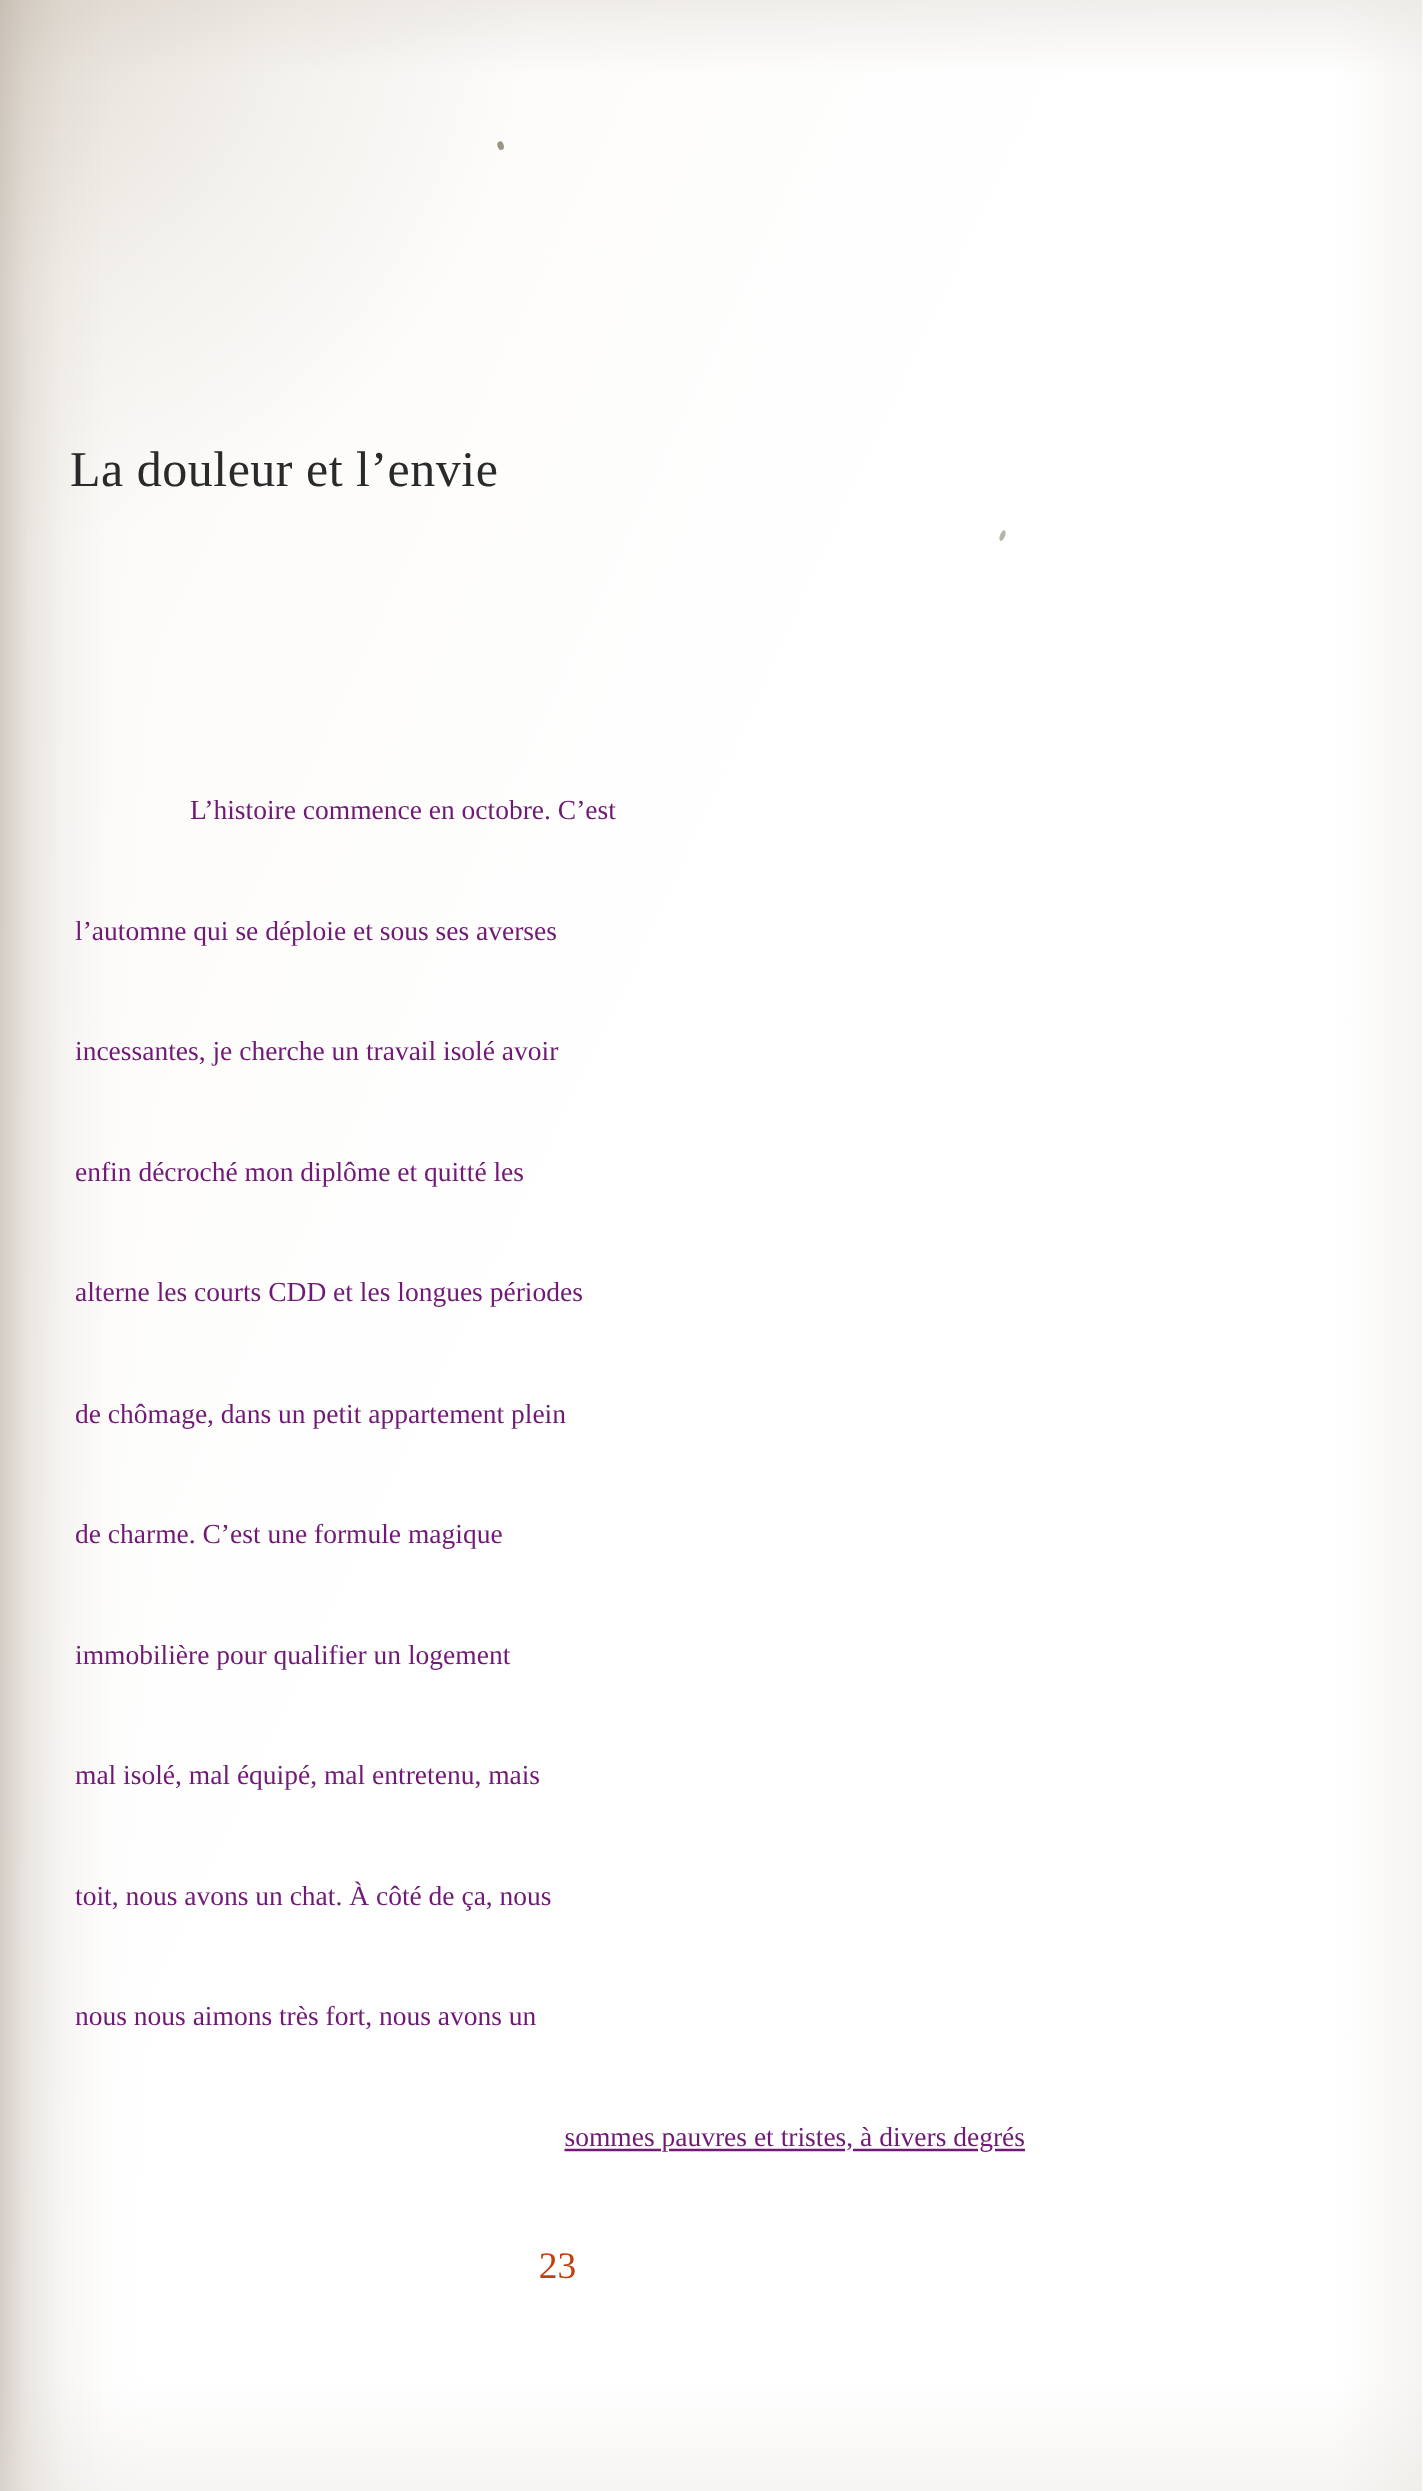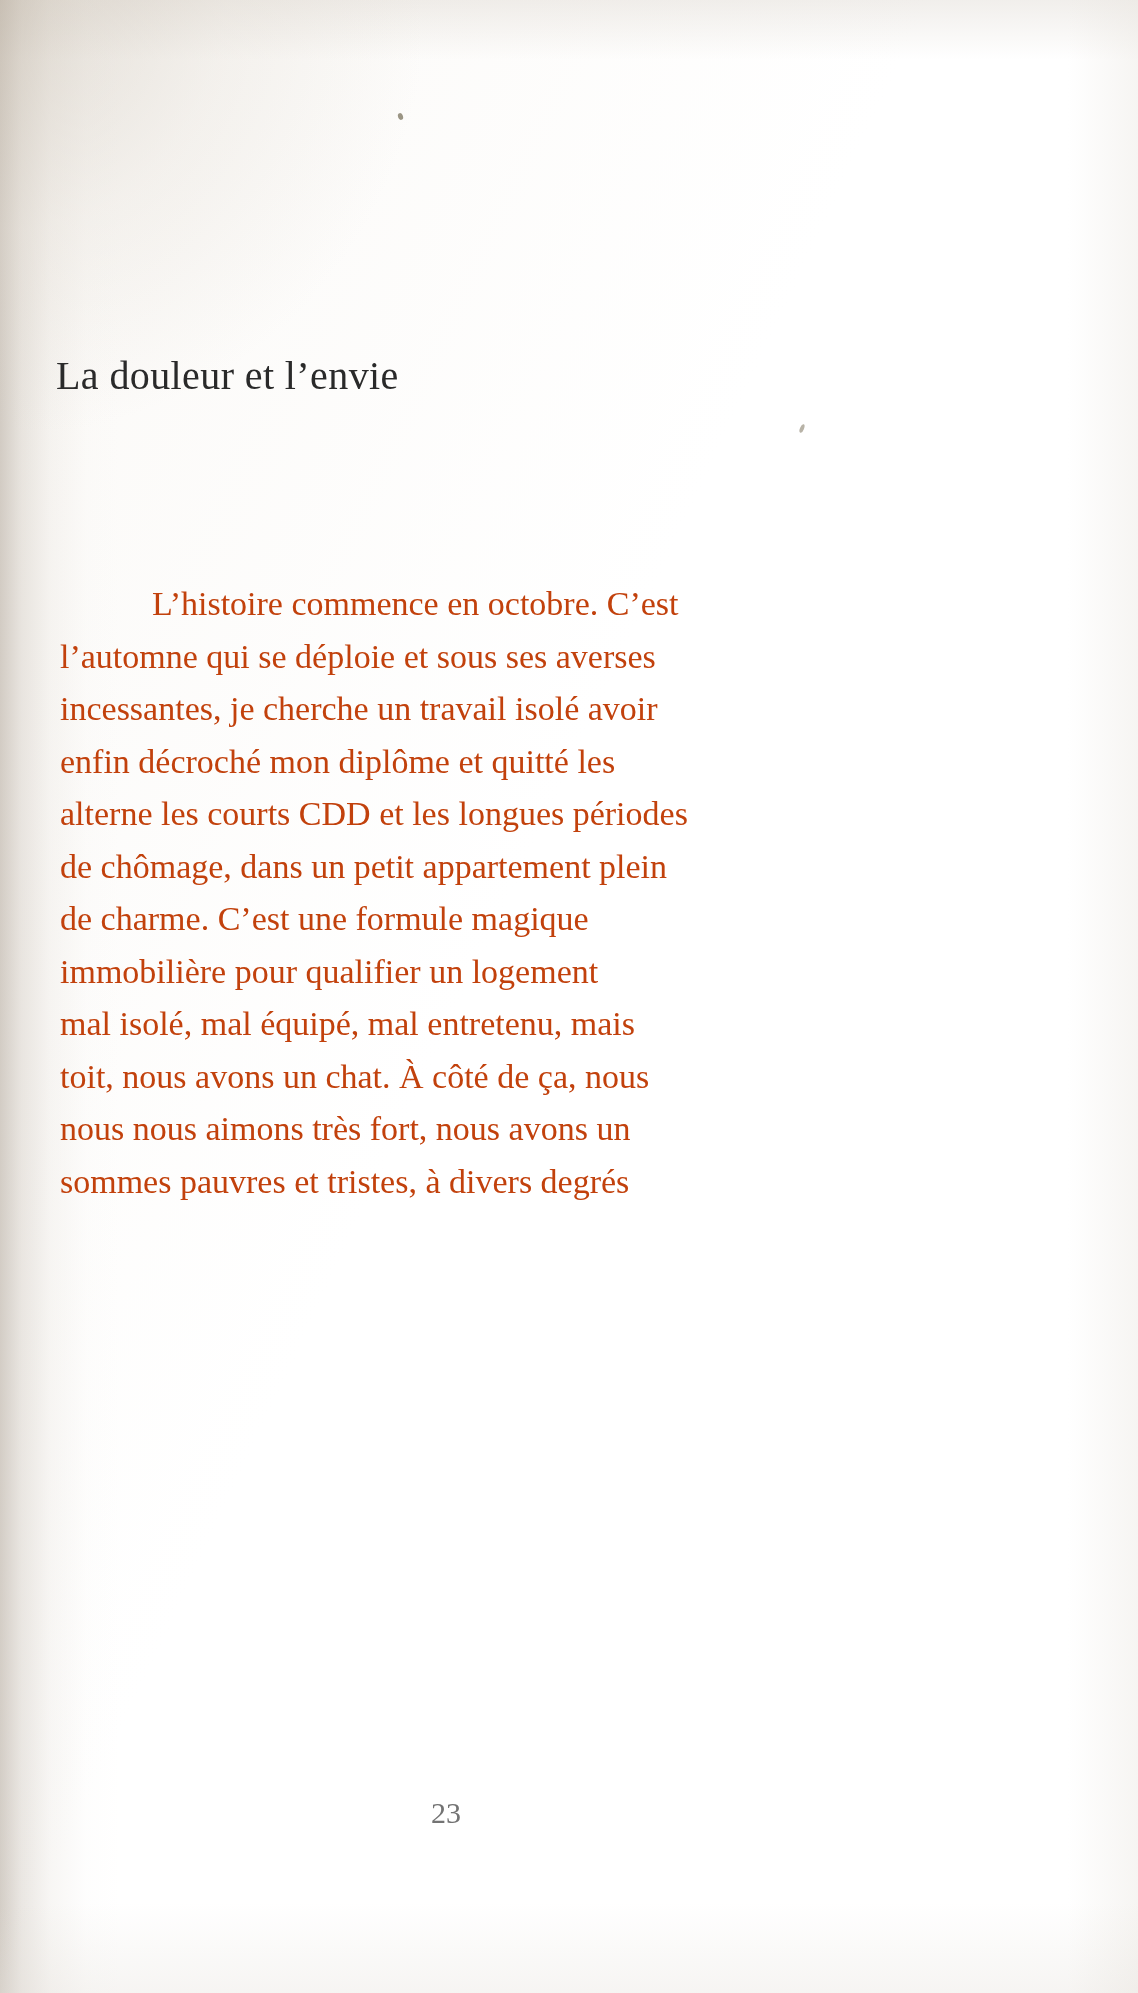--- a/index.html
+++ b/index.html
@@ -122,53 +122,55 @@
   .body-copy {
     position: absolute;
     top: 578px;
     left: 4px;
     width: 760px;
     margin: 0;
   }
 
   .body-line {
     display: block;
-    font-size: 34px;
+    font-size: 22px;
     line-height: 52.5px;
-    color: #c2410c;
+    color: #701a75;
     white-space: pre;
     text-align: justify;
+    margin-top: 44px;
   }
   
   .body-line > span.just {
     display: inline-block;
     width: 100%;
     text-align: justify;
   }
   .body-line > span.just::after {
     content: "";
     display: inline-block;
     width: 100%;
     height: 0;
   }
   .body-line.lastline > span.just {
-    text-align: left;
+    text-align: right;
+    text-decoration: underline;
   }
   .body-line.lastline > span.just::after {
     content: none;
   }
 
   .page-number {
     position: absolute;
     top: 1796px;
     left: 0;
     width: 780px;
     text-align: center;
     font-size: 30px;
-    color: #737373;
+    color: #c2410c;
   }
 
   
   .paper-tint {
     position: absolute;
     inset: 0;
     background: linear-gradient(115deg, rgba(250,248,245,0.9) 0%, rgba(255,255,255,0) 45%);
     pointer-events: none;
   }
 </style>

